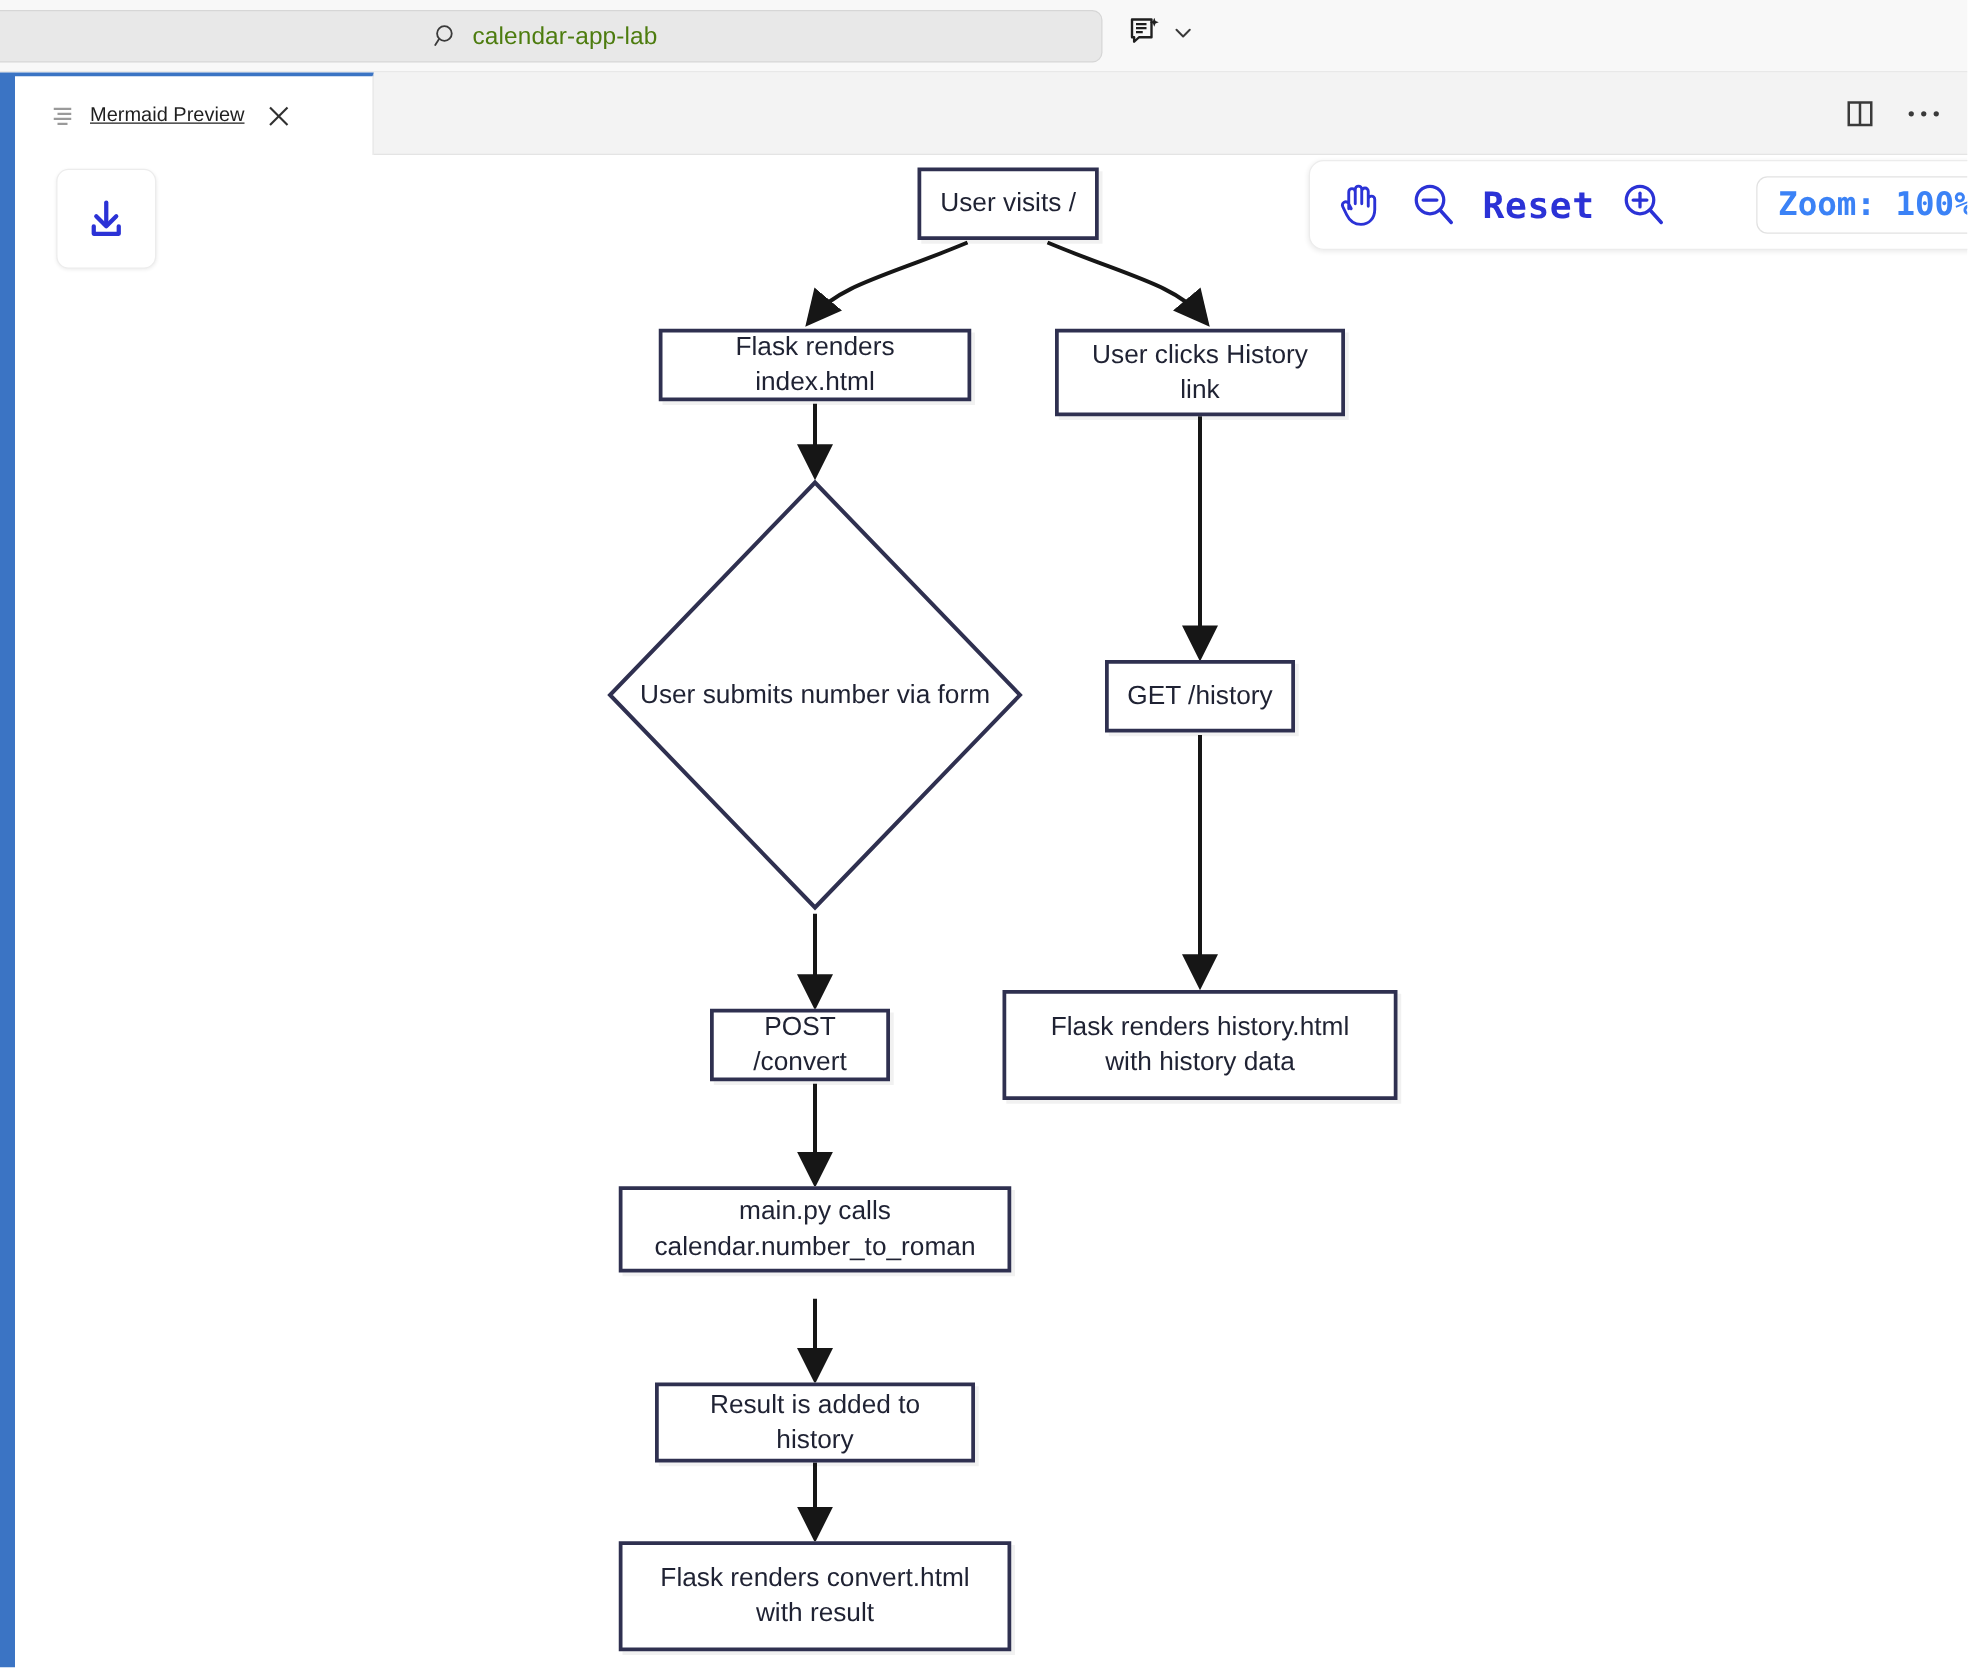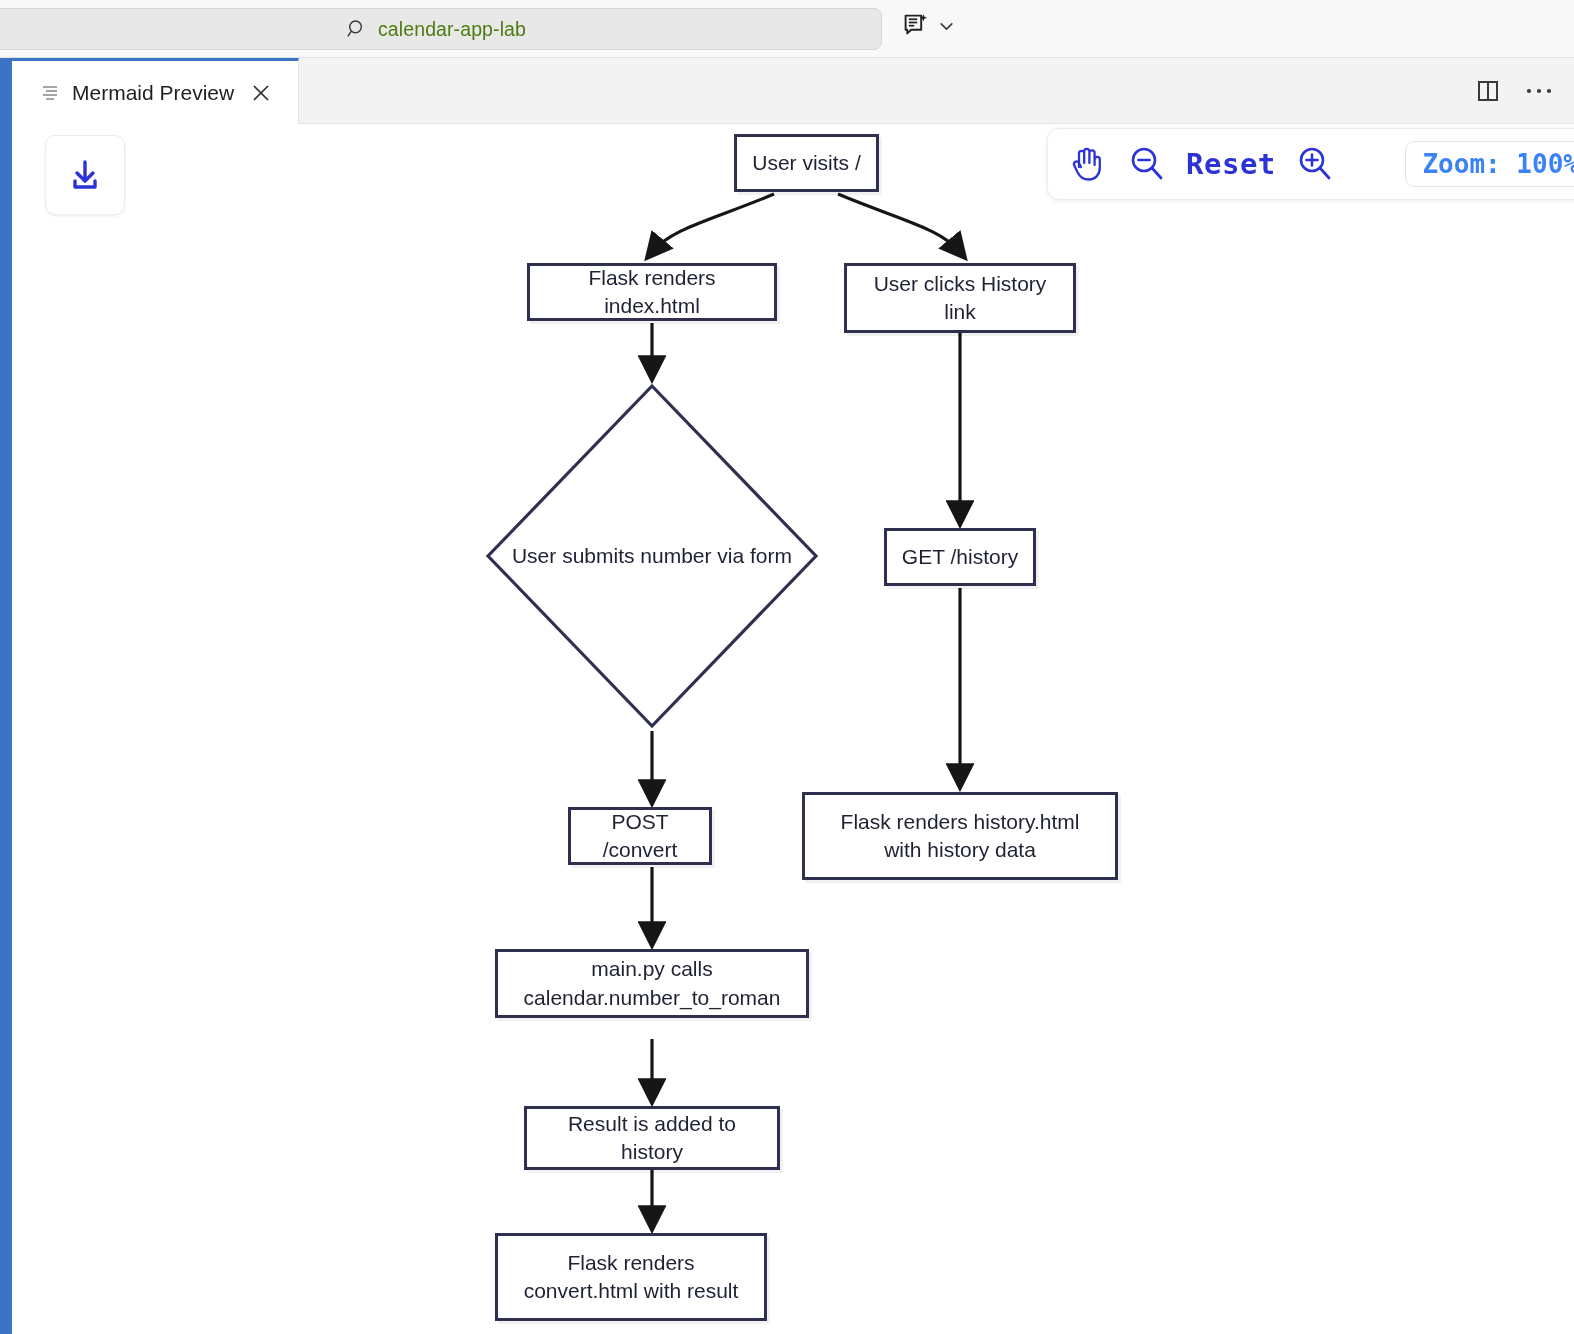--- a/index.html
+++ b/index.html
@@ -47,21 +47,21 @@
   .tab {
     position: absolute; left: 12px; top: 0; width: 287px; height: 66px;
     background: #ffffff;
     border-top: 3px solid #3b74c4;
     border-right: 1px solid #e4e4e4;
     display: flex; align-items: center; gap: 12px;
     padding-left: 28px;
     cursor: pointer;
   }
   .tab-ico { width: 20px; height: 20px; display:block; flex: 0 0 auto; }
-  .tab-label { font-size: 21px; color: #1f1f1f; white-space: nowrap; }
+  .tab-label { font-size: 16px; color: #1f1f1f; white-space: nowrap; text-decoration: underline; }
   .tab-close { width: 22px; height: 22px; display:block; margin-left: 4px; cursor:pointer; }
 
   .tabstrip-actions {
     position: absolute; right: 22px; top: 0; height: 66px;
     display: flex; align-items: center; gap: 26px;
   }
   .split-ico { width: 24px; height: 24px; display:block; cursor:pointer;}
   .more-ico  { width: 26px; height: 10px; display:block; cursor:pointer;}
 
   
@@ -284,19 +284,19 @@
       </div>
 
       <div class="node" style="left:483px; top:825px; width:314px; height:69px;">
         <span>main.py calls calendar.number_to_roman</span>
       </div>
 
       <div class="node" style="left:512px; top:982px; width:256px; height:64px;">
         <span>Result is added to history</span>
       </div>
 
-      <div class="node" style="left:483px; top:1109px; width:272px; height:88px;justify-content:center;">
+      <div class="node" style="left:483px; top:1109px; width:314px; height:88px;justify-content:center;">
         <span>Flask renders convert.html with result</span>
       </div>
     </div>
 
   </div>
 </div>
 
 </body></html>

